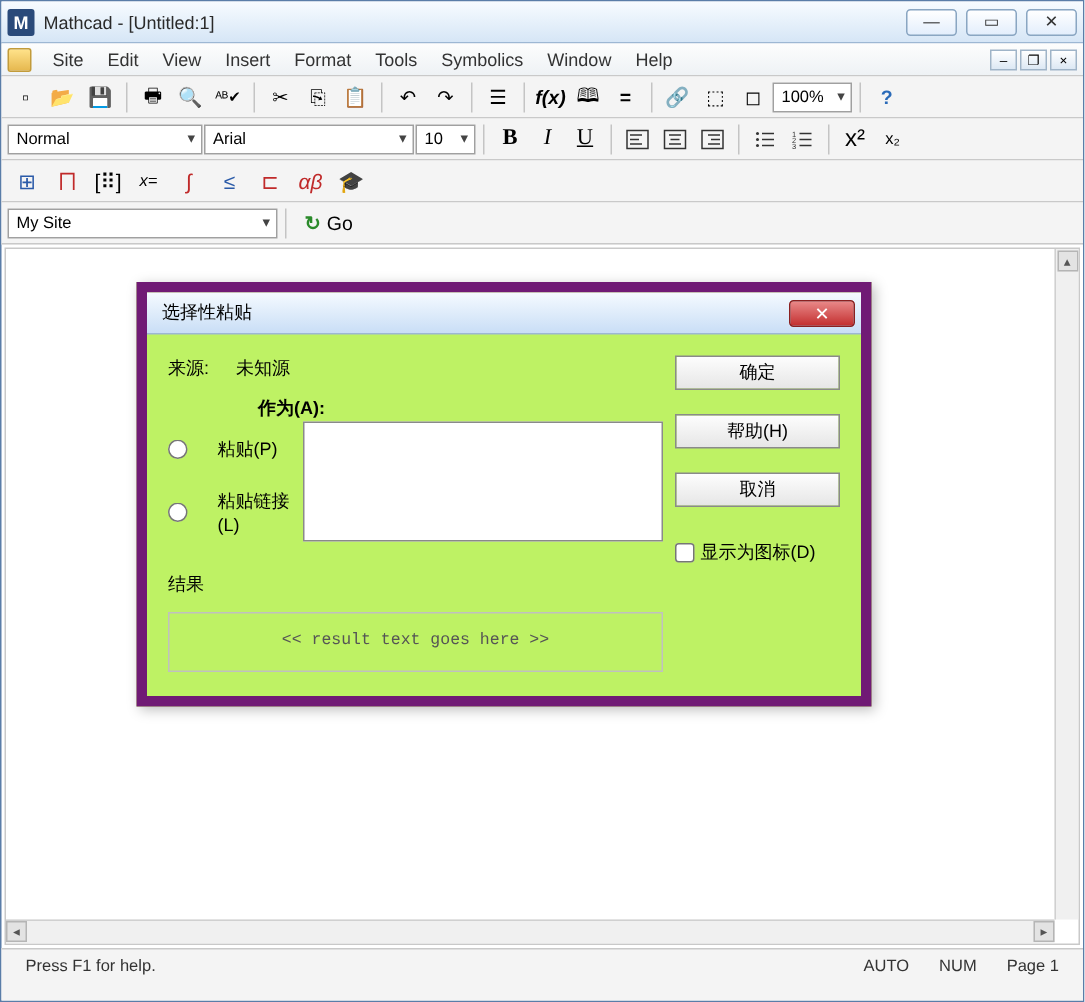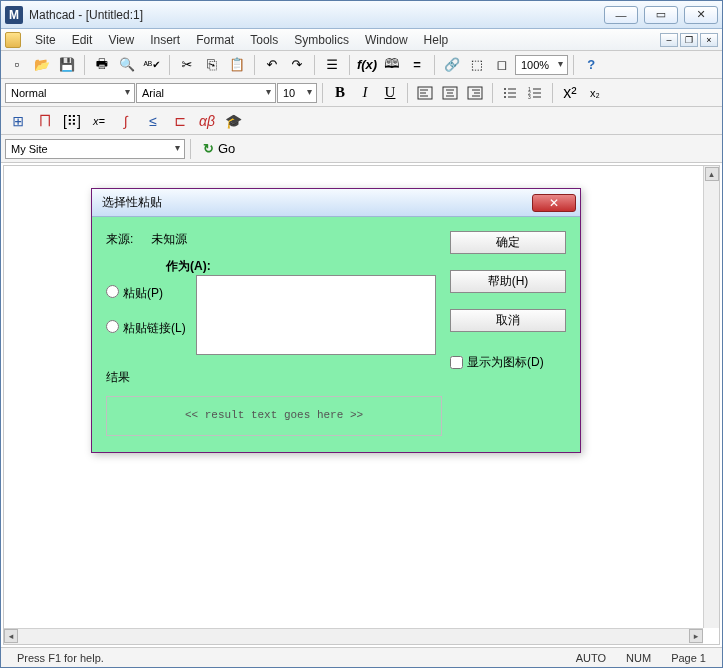--- a/index.html
+++ b/index.html
@@ -150,33 +150,33 @@
 }
 .scroll-h .thumb-arrow {
   width: 14px; height: 14px; display: inline-block;
   background: #e3e3e3; border: 1px solid #b5b5b5;
   font-size: 9px; text-align: center; line-height: 12px; color: #555;
 }
 .statusbar {
   height: 20px;
   background: #f4f4f4;
   border-top: 1px solid #c9c9c9;
-  display: flex; align-items: center;
+  display: flex; align-items: flex-end;
   font-size: 11px; color: #333;
-  padding: 4px 6px;
+  padding: 17px 6px;
 }
 .statusbar .spacer { flex: 1; }
 .statusbar span { padding: 0 10px; }
 .dialog {
   position: absolute;
   left: 87px; top: 22px;
   width: 490px;
-  border: 1px solid #701a75;
+  border: 7px solid #701a75;
   box-shadow: 2px 2px 8px rgba(0,0,0,0.25);
-  background: #86efac;
+  background: #bef264;
 }
 .dlg-title {
   height: 28px;
   background: linear-gradient(#f5faff,#c9def6);
   border-bottom: 1px solid #9db7d3;
   display: flex; align-items: center;
   padding: 0 4px 0 10px;
   font-size: 12px;
 }
 .dlg-close {
@@ -195,21 +195,21 @@
   gap: 8px;
 }
 .dlg-left { flex: 1; }
 .dlg-right { width: 116px; display: flex; flex-direction: column; gap: 16px;}
 .dlg-btn {
   height: 23px; width: 100%;
   border: 1px solid #8a8a8a;
   background: linear-gradient(#fdfdfd,#e6e6e6);
   font-size: 12px;
 }
-.radio-row { display: flex; align-items: flex-start; gap: 4px; margin: 10px 0; }
+.radio-row { display: flex; align-items: center; gap: 20px; margin: 10px 0; }
 .radio-row input { margin: 0; }
 .as-label { margin-left: 60px; font-size: 12px; font-weight: bold; }
 .listbox {
   width: 240px; height: 80px;
   border: 1px solid #8a8a8a;
   background: #fff;
   margin-left: 60px;
 }
 .chk-row { display: flex; align-items: center; gap: 4px; font-size: 12px;}
 .result-box {

